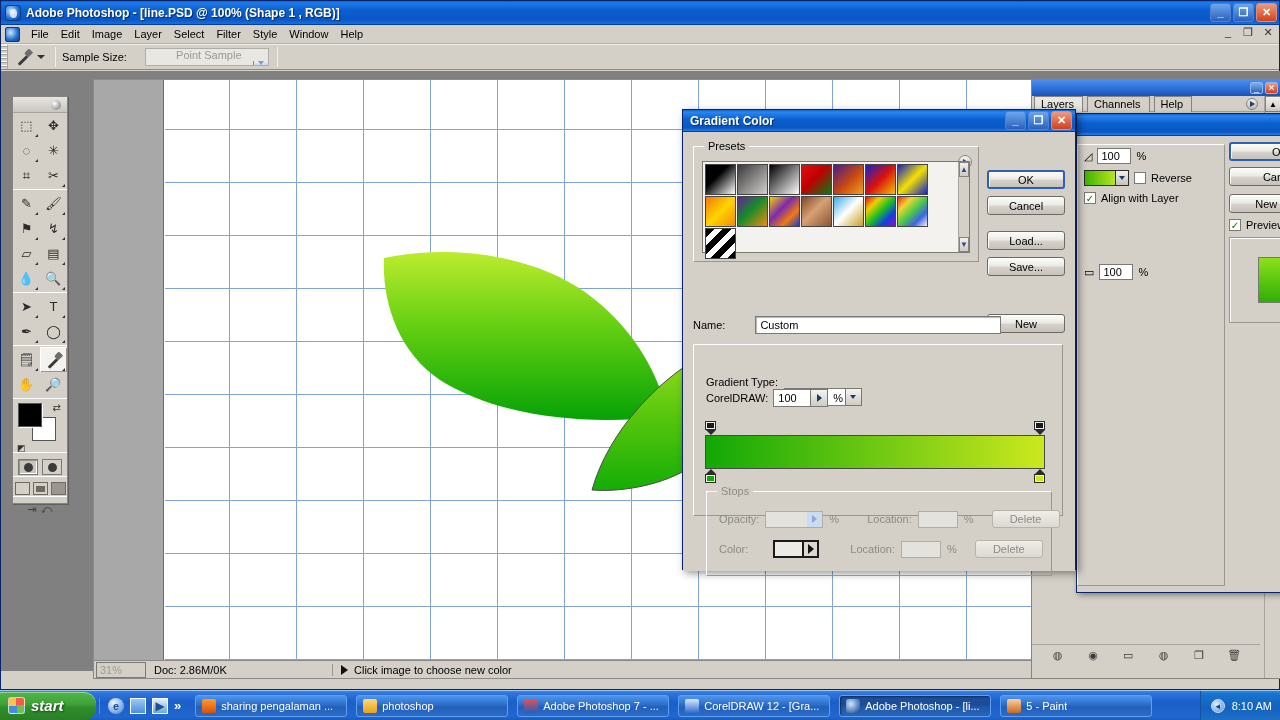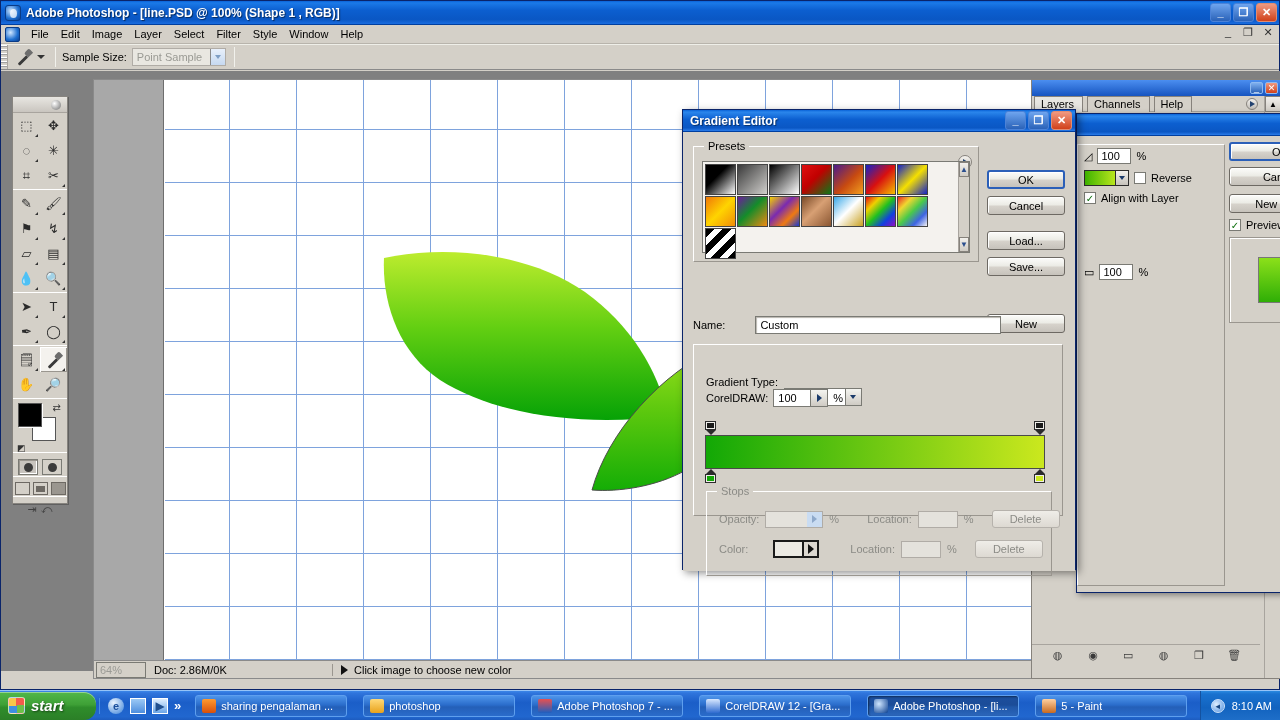--- a/index.html
+++ b/index.html
@@ -310,21 +310,21 @@
   .qlaunch { display:flex; align-items:center; gap:6px; padding:0 8px;
     border-left:1px solid #4a8fe0; margin-left:3px; }
   .ql { width:16px;height:16px; display:flex; align-items:center; justify-content:center;
     font-size:12px; color:#fff;}
   .ql.ie { border-radius:50%; background:radial-gradient(circle at 35% 30%,#eaf4ff,#3b82d8);
     color:#1b4f9c; font-weight:bold; font-size:11px;}
   .ql.desk { background:linear-gradient(180deg,#9bc9f5,#4d8ede); border:1px solid #fff;}
   .ql.media { background:linear-gradient(180deg,#dfefff,#6ba6e8); border:1px solid #fff;
     color:#20508f;}
   .chev { color:#fff; font-weight:bold; font-size:13px; }
-  .tasks { flex:1 1 auto; display:flex; align-items:center; gap:16px; padding-left:6px;
+  .tasks { flex:1 1 auto; display:flex; align-items:center; gap:9px; padding-left:6px;
     overflow:hidden; }
   .task { height:22px; min-width:152px; max-width:164px; display:flex; align-items:center; gap:5px;
     padding:0 6px; border-radius:3px; color:#fff; font-size:11px;
     background:linear-gradient(180deg,#4e95ea,#2a6ccb 45%,#245fb8 55%,#2a6ccb);
     border:1px solid #5e9fee; white-space:nowrap; overflow:hidden;
     text-overflow:ellipsis;}
   .task.active { background:linear-gradient(180deg,#1c4f9e,#1b4c98 45%,#2057a8 55%,#2b66bb);
     box-shadow:inset 1px 1px 2px rgba(0,0,0,.45);}
   .task .ti { width:14px;height:14px;flex:0 0 auto;border-radius:2px;}
   .task .tx { overflow:hidden; text-overflow:ellipsis; white-space:nowrap; }
@@ -371,21 +371,21 @@
     </div>
 
     <div class="optionsbar">
       <div class="grip"></div>
       <div class="tool-preset">
         <div class="eyedrop-ico"></div>
         <div class="tiny-caret"></div>
       </div>
       <div class="vsep"></div>
       <div class="lbl">Sample Size:</div>
-      <div class="combo dis" style="width:94px; margin-left:5px;">
+      <div class="combo dis" style="width:124px; margin-left:18px;flex-direction:column;">
         <span>Point Sample</span>
         <span class="arrowbox">
             <i class="caret-dn"></i>
           </span>
       </div>
       <div class="vsep" style="margin-left:8px;"></div>
 
     </div>
 
     <div class="workarea"></div>
@@ -412,21 +412,21 @@
               <stop offset="0" stop-color="#a8e620"></stop>
               <stop offset="0.5" stop-color="#5cc80e"></stop>
               <stop offset="1" stop-color="#14ad06"></stop>
             </linearGradient>
           </defs>
           <path d="M2,178 C18,120 70,62 130,34 C152,24 172,20 184,20 C180,70 148,128 96,158 C66,175 28,180 2,178 Z" fill="url(#lg2)" stroke="#4a4a4a" stroke-width="1"></path>
         </svg>
       </div>
 
       <div class="statusbar">
-        <div class="zoombox">64%</div>
+        <div class="zoombox">31%</div>
         <div class="docinfo">Doc: 2.86M/0K</div>
         <div class="hint">
           <span class="tri"></span>
           <span>Click image to choose new color</span>
         </div>
       </div>
     </div>
 
     <div class="toolbox">
       <div class="tb-head"></div>
@@ -554,21 +554,21 @@
           </div>
           <div class="preview-box">
             <div class="preview-sw"></div>
           </div>
         </div>
       </div>
     </div>
 
     <div class="ge">
       <div class="ge-title">
-        <div class="t">Gradient Editor</div>
+        <div class="t">Gradient Color</div>
         <div class="tb-btns">
           <div class="tb-btn">_</div>
           <div class="tb-btn">❐</div>
           <div class="tb-btn close">✕</div>
         </div>
       </div>
 
       <div class="ge-body">
 
         <div class="group presets-group">

